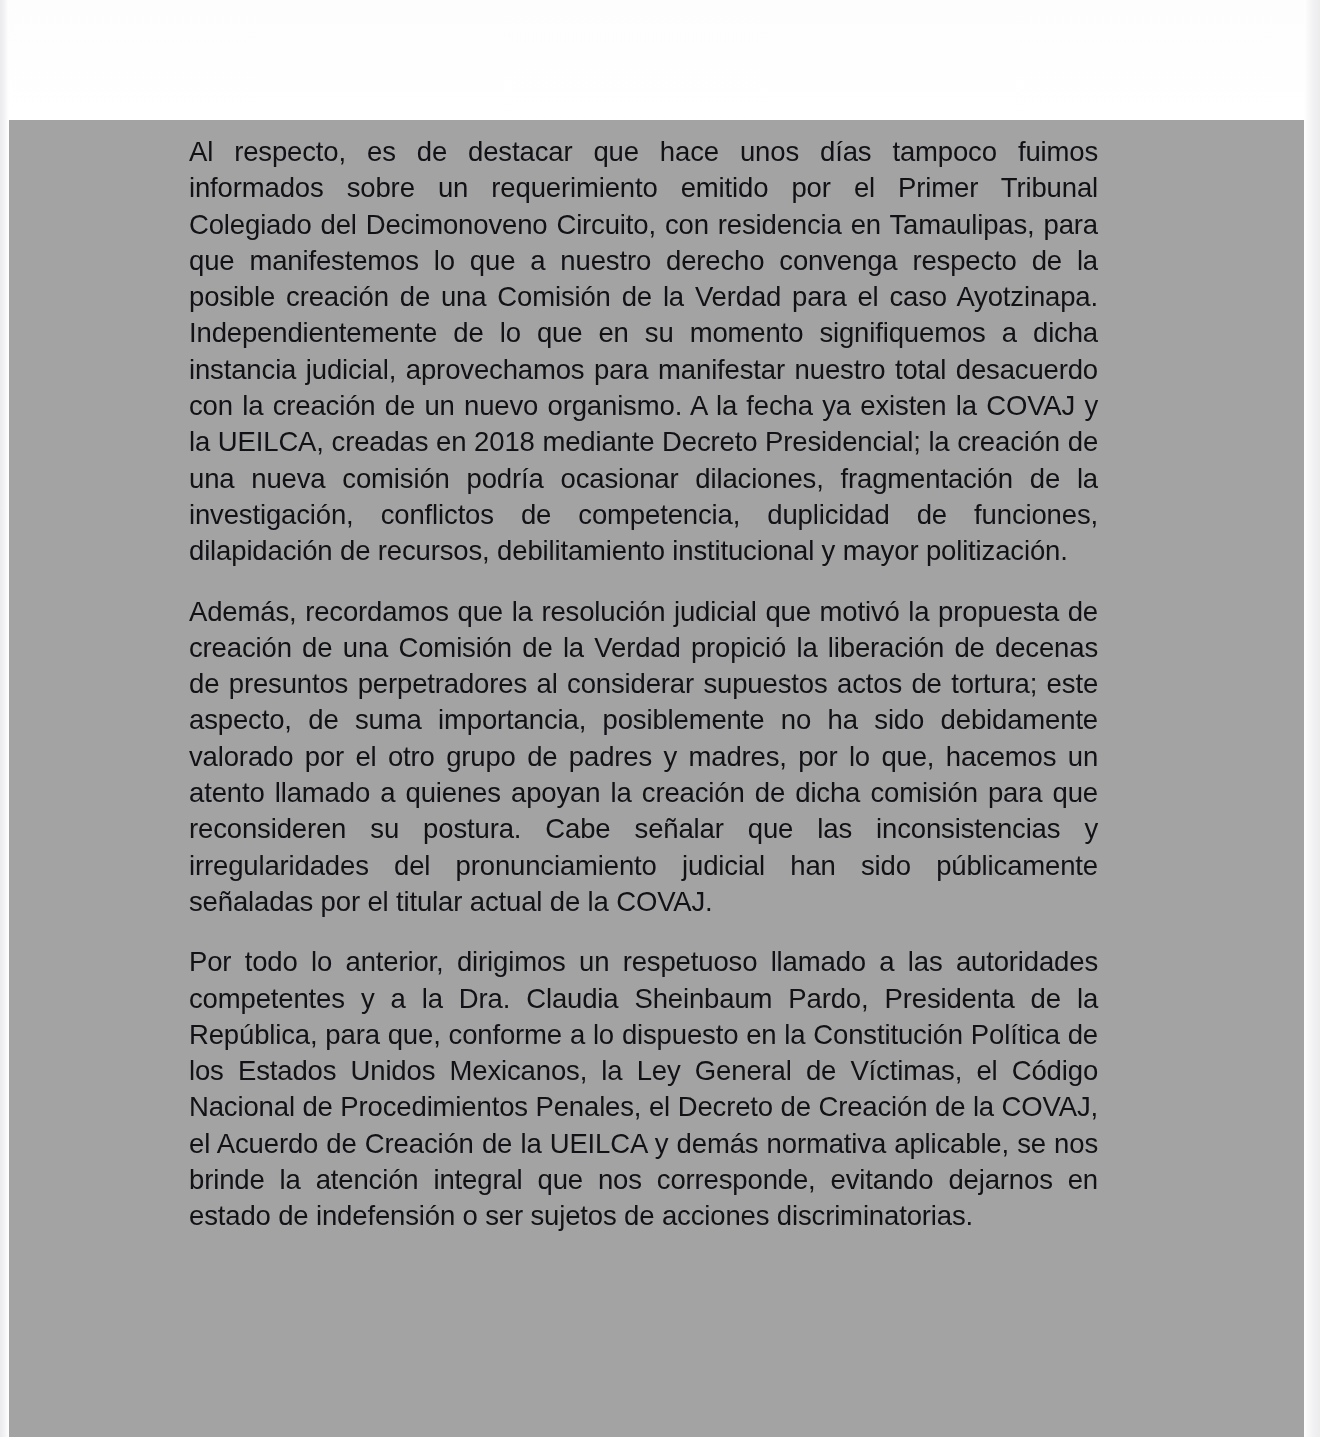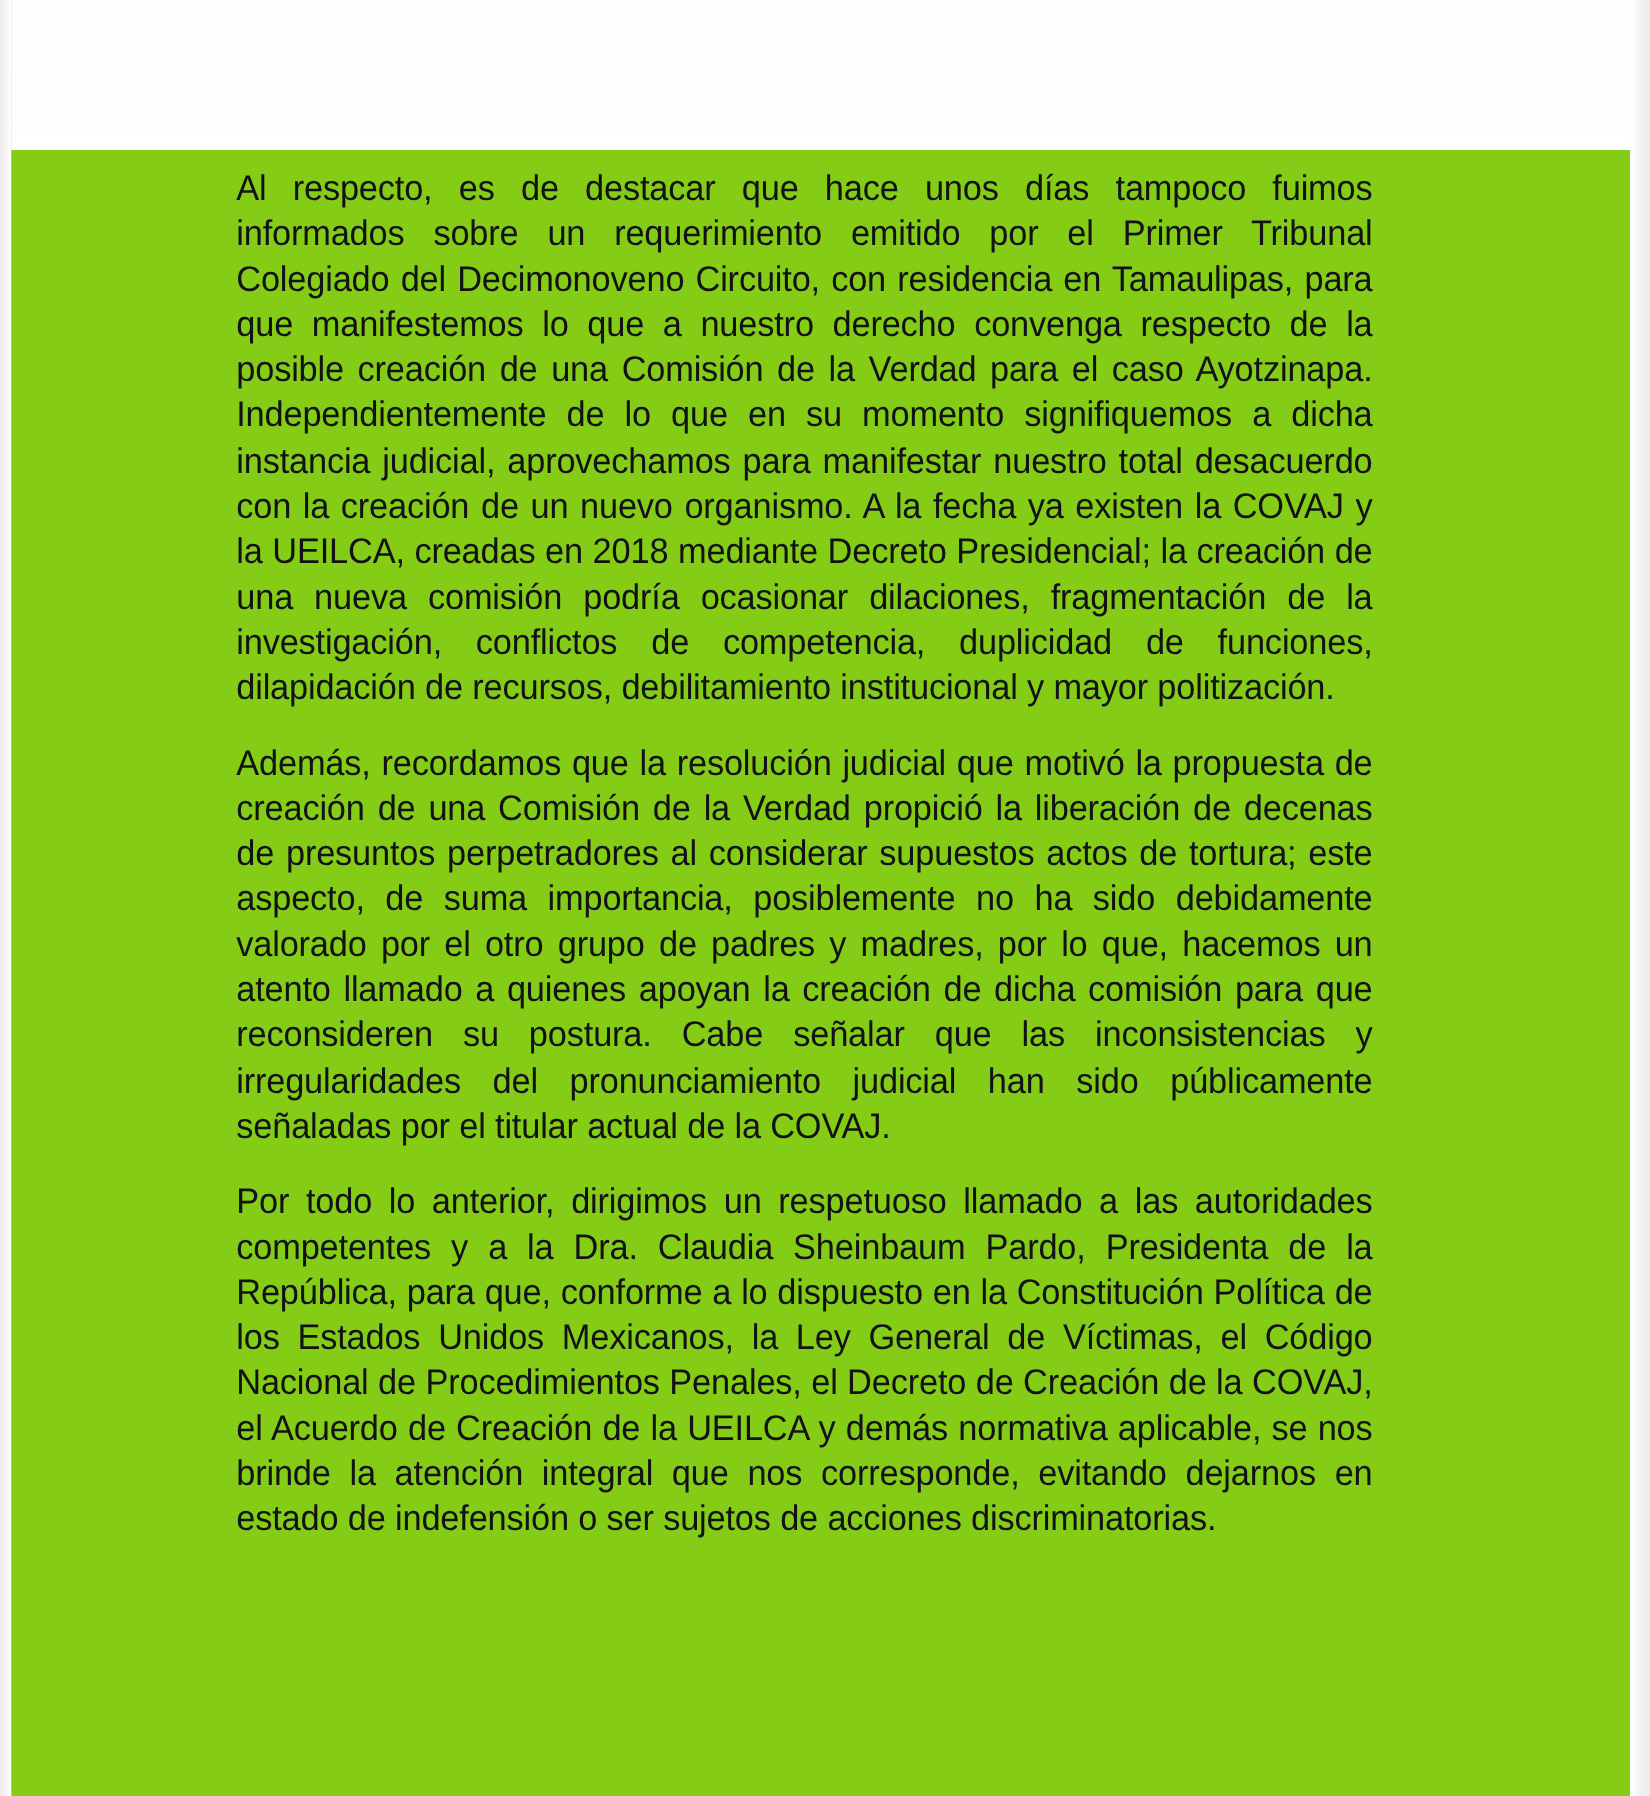--- a/index.html
+++ b/index.html
@@ -15,21 +15,21 @@
     font-family: "Liberation Sans", "DejaVu Sans", sans-serif;
     -webkit-font-smoothing: antialiased;
     overflow: hidden;
   }
 
   
   .page {
     position: relative;
     width: 1320px;
     height: 1437px;
-    background: #84cc16;
+    background: #a3a3a3;
     box-sizing: border-box;
     overflow: hidden;
   }
 
   
   .edge-shadow-left {
     position: absolute;
     top: 0;
     left: 0;
     width: 9px;

